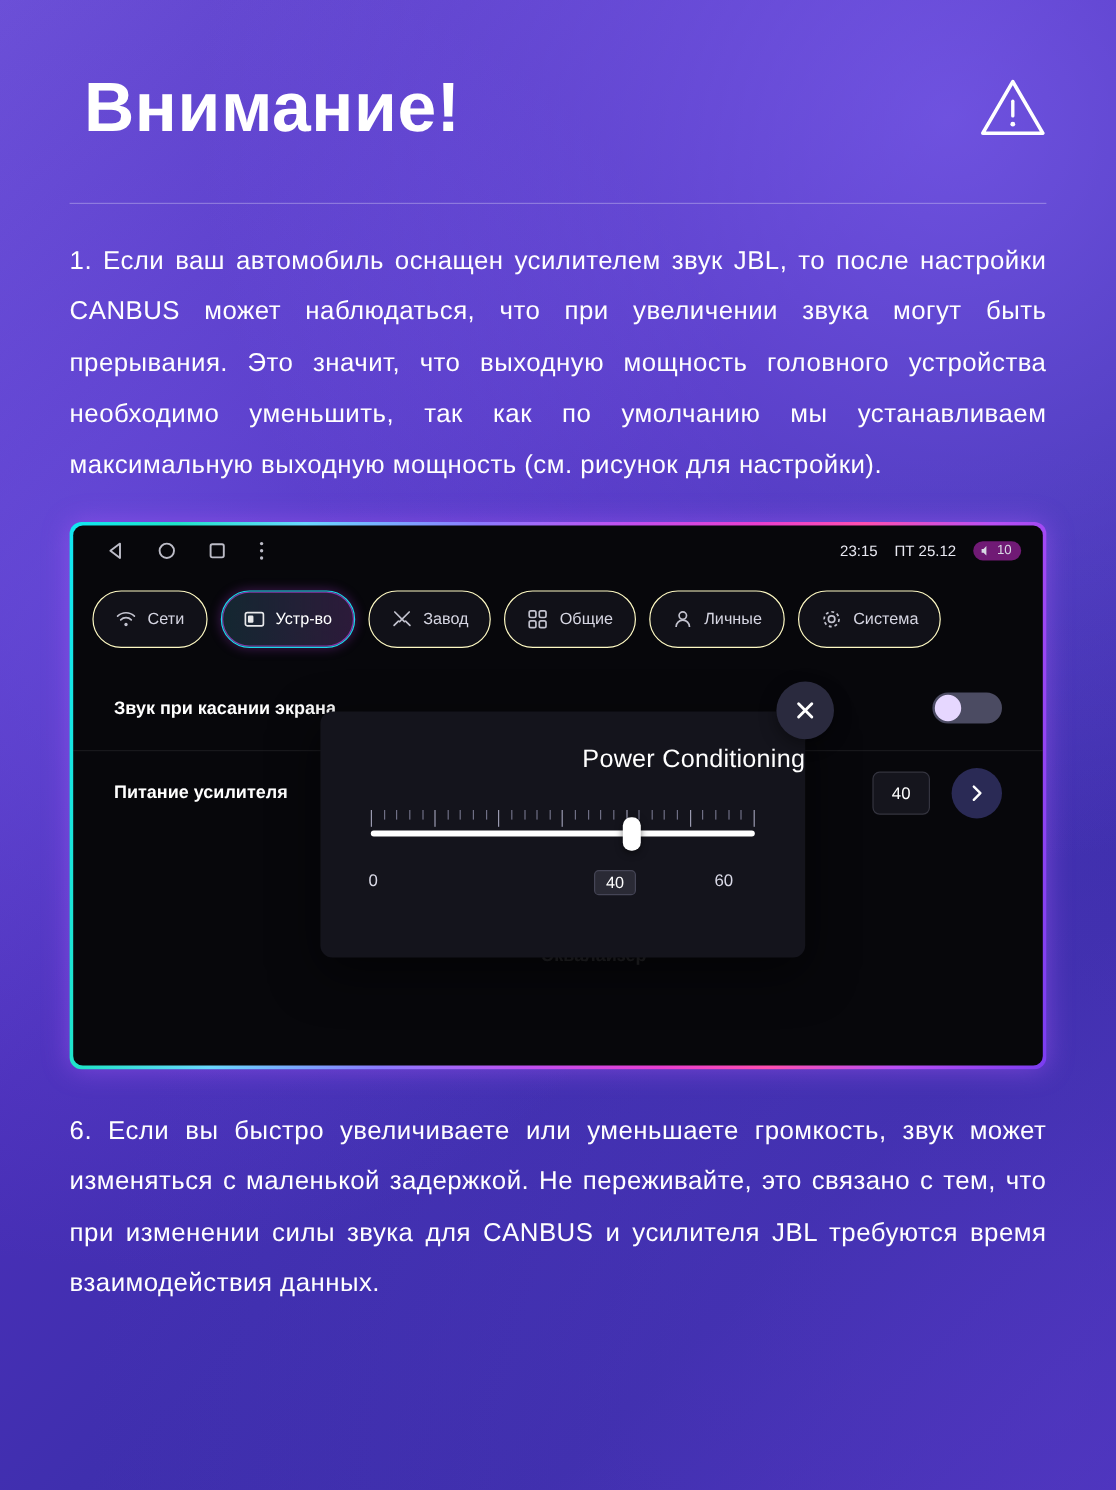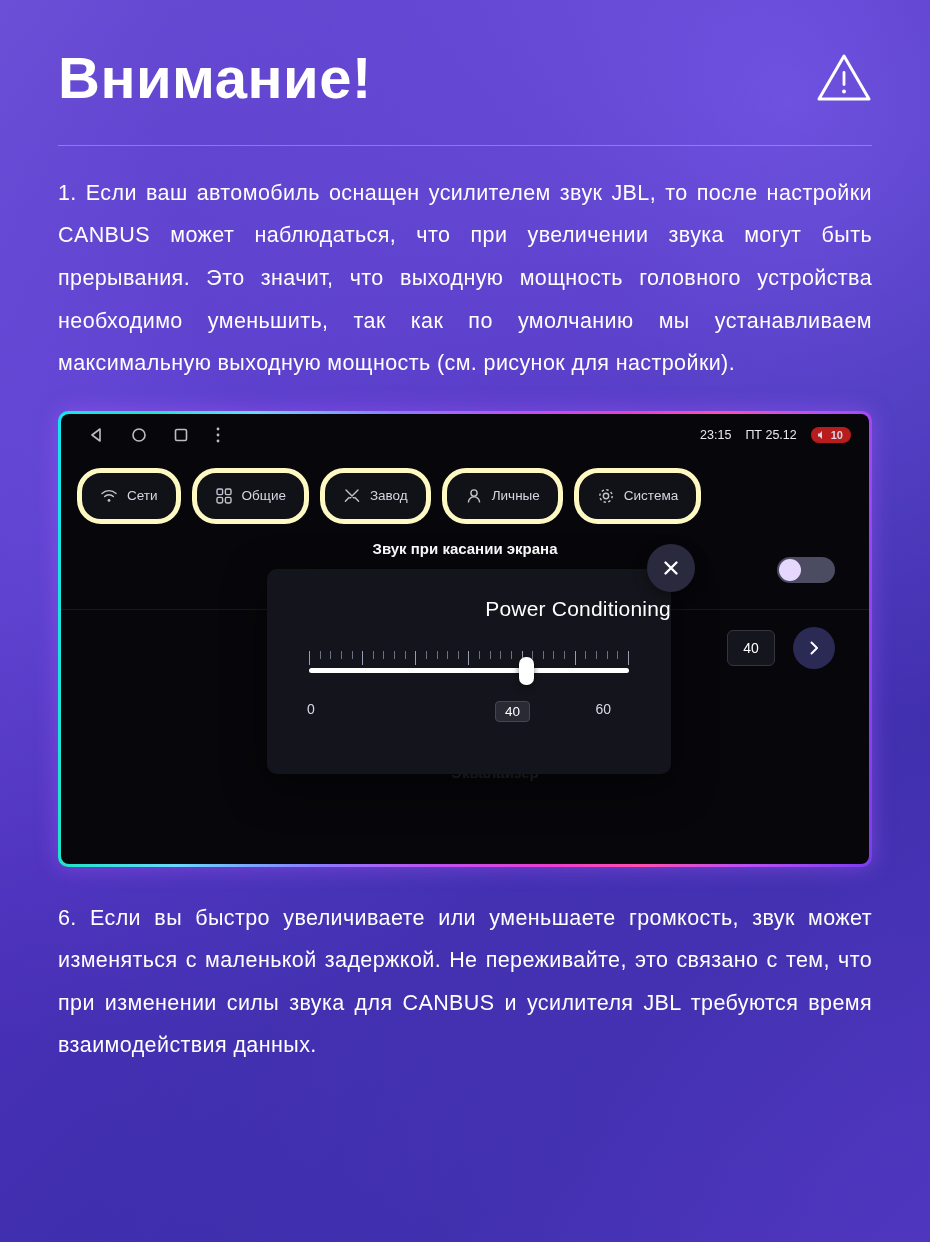--- a/index.html
+++ b/index.html
@@ -34,21 +34,21 @@
   .header {
     display: flex;
     align-items: center;
     justify-content: space-between;
   }
   .title {
     font-size: 58px;
     font-weight: bold;
     letter-spacing: 0.5px;
     line-height: 1.05;
-    margin: 0;
+    margin: 12px;
   }
   .warn-icon svg { display: block; }
 
   .divider {
     margin-top: 36px;
     height: 1px;
     background: rgba(255,255,255,0.28);
   }
 
   
@@ -107,42 +107,41 @@
     display: flex;
     align-items: center;
     gap: 14px;
     font-size: 12.5px;
     color: #e9e9f2;
   }
   .vol-pill {
     display: flex;
     align-items: center;
     gap: 4px;
-    background: #b91c1c;
+    background: #701a75;
     border-radius: 10px;
     padding: 2px 8px 2px 6px;
     font-size: 11px;
     color: #d8d8e4;
-    font-weight: bold;
   }
 
   
   .tabs {
     display: flex;
     gap: 11px;
     padding: 12px 16px 0 16px;
   }
   .tab {
     display: flex;
     align-items: center;
     gap: 9px;
     height: 46px;
     padding: 0 18px;
     border-radius: 24px;
-    border: 5px solid #fef9c3;
+    border: 1px solid #fef9c3;
     background: #111118;
     color: #d6d6e2;
     font-size: 13.5px;
     white-space: nowrap;
   }
   .tab.active {
     border-color: #19d8e8;
     box-shadow: 0 0 0 1px rgba(200,70,240,0.6) inset, 0 0 10px rgba(180,60,230,0.35);
     background: #13131c;
     color: #ffffff;
@@ -155,21 +154,20 @@
   .row {
     height: 70px;
     display: flex;
     align-items: center;
     padding: 0 34px;
     box-sizing: border-box;
     border-bottom: 1px solid rgba(255,255,255,0.07);
     color: #ffffff;
     font-size: 15px;
     font-weight: bold;
-    flex-direction: column;
   }
   .row:last-child { border-bottom: none; }
   .row .rl { flex: 0 0 auto; }
   .row .rv {
     margin-left: auto;
     display: flex;
     align-items: center;
     gap: 18px;
     font-weight: normal;
   }
@@ -365,39 +363,48 @@
         <div class="tab">
           <span class="ti">
             <svg width="18" height="18" viewBox="0 0 18 18">
                 <path d="M2 6.5 A10 10 0 0 1 16 6.5" fill="none" stroke="#d6d6e2" stroke-width="1.4" stroke-linecap="round"></path>
                 <path d="M4.6 9.5 A6.3 6.3 0 0 1 13.4 9.5" fill="none" stroke="#d6d6e2" stroke-width="1.4" stroke-linecap="round"></path>
                 <circle cx="9" cy="13.4" r="1.4" fill="#d6d6e2"></circle>
               </svg>
           </span>
           <span>Сети</span>
         </div>
+        <div class="tab active">
+          <span class="ti">
+            <svg width="18" height="18" viewBox="0 0 18 18">
+                <rect x="1.5" y="3.5" width="15" height="11" rx="1.6" fill="none" stroke="#ffffff" stroke-width="1.4"></rect>
+                <rect x="3.6" y="6" width="4.6" height="6" rx="1" fill="#ffffff"></rect>
+              </svg>
+          </span>
+          <span>Устр-во</span>
+        </div>
+        <div class="tab">
+          <span class="ti">
+            <svg width="18" height="18" viewBox="0 0 18 18">
+                <path d="M3 3 L11 11 M15 3 L7 11" stroke="#d6d6e2" stroke-width="1.4" stroke-linecap="round"></path>
+                <path d="M2.4 14.2 L6 10.6 M15.6 14.2 L12 10.6" stroke="#d6d6e2" stroke-width="1.4" stroke-linecap="round"></path>
+              </svg>
+          </span>
+          <span>Завод</span>
+        </div>
         <div class="tab">
           <span class="ti">
             <svg width="18" height="18" viewBox="0 0 18 18">
                 <rect x="2" y="2" width="5.6" height="5.6" rx="1.4" fill="none" stroke="#d6d6e2" stroke-width="1.4"></rect>
                 <rect x="10.4" y="2" width="5.6" height="5.6" rx="1.4" fill="none" stroke="#d6d6e2" stroke-width="1.4"></rect>
                 <rect x="2" y="10.4" width="5.6" height="5.6" rx="1.4" fill="none" stroke="#d6d6e2" stroke-width="1.4"></rect>
                 <rect x="10.4" y="10.4" width="5.6" height="5.6" rx="1.4" fill="none" stroke="#d6d6e2" stroke-width="1.4"></rect>
               </svg>
           </span>
           <span>Общие</span>
-        </div>
-        <div class="tab">
-          <span class="ti">
-            <svg width="18" height="18" viewBox="0 0 18 18">
-                <path d="M3 3 L11 11 M15 3 L7 11" stroke="#d6d6e2" stroke-width="1.4" stroke-linecap="round"></path>
-                <path d="M2.4 14.2 L6 10.6 M15.6 14.2 L12 10.6" stroke="#d6d6e2" stroke-width="1.4" stroke-linecap="round"></path>
-              </svg>
-          </span>
-          <span>Завод</span>
         </div>
         <div class="tab">
           <span class="ti">
             <svg width="18" height="18" viewBox="0 0 18 18">
                 <circle cx="9" cy="6" r="3.1" fill="none" stroke="#d6d6e2" stroke-width="1.4"></circle>
                 <path d="M3.4 15.4 a5.6 5.6 0 0 1 11.2 0" fill="none" stroke="#d6d6e2" stroke-width="1.4"></path>
               </svg>
           </span>
           <span>Личные</span>
         </div>

